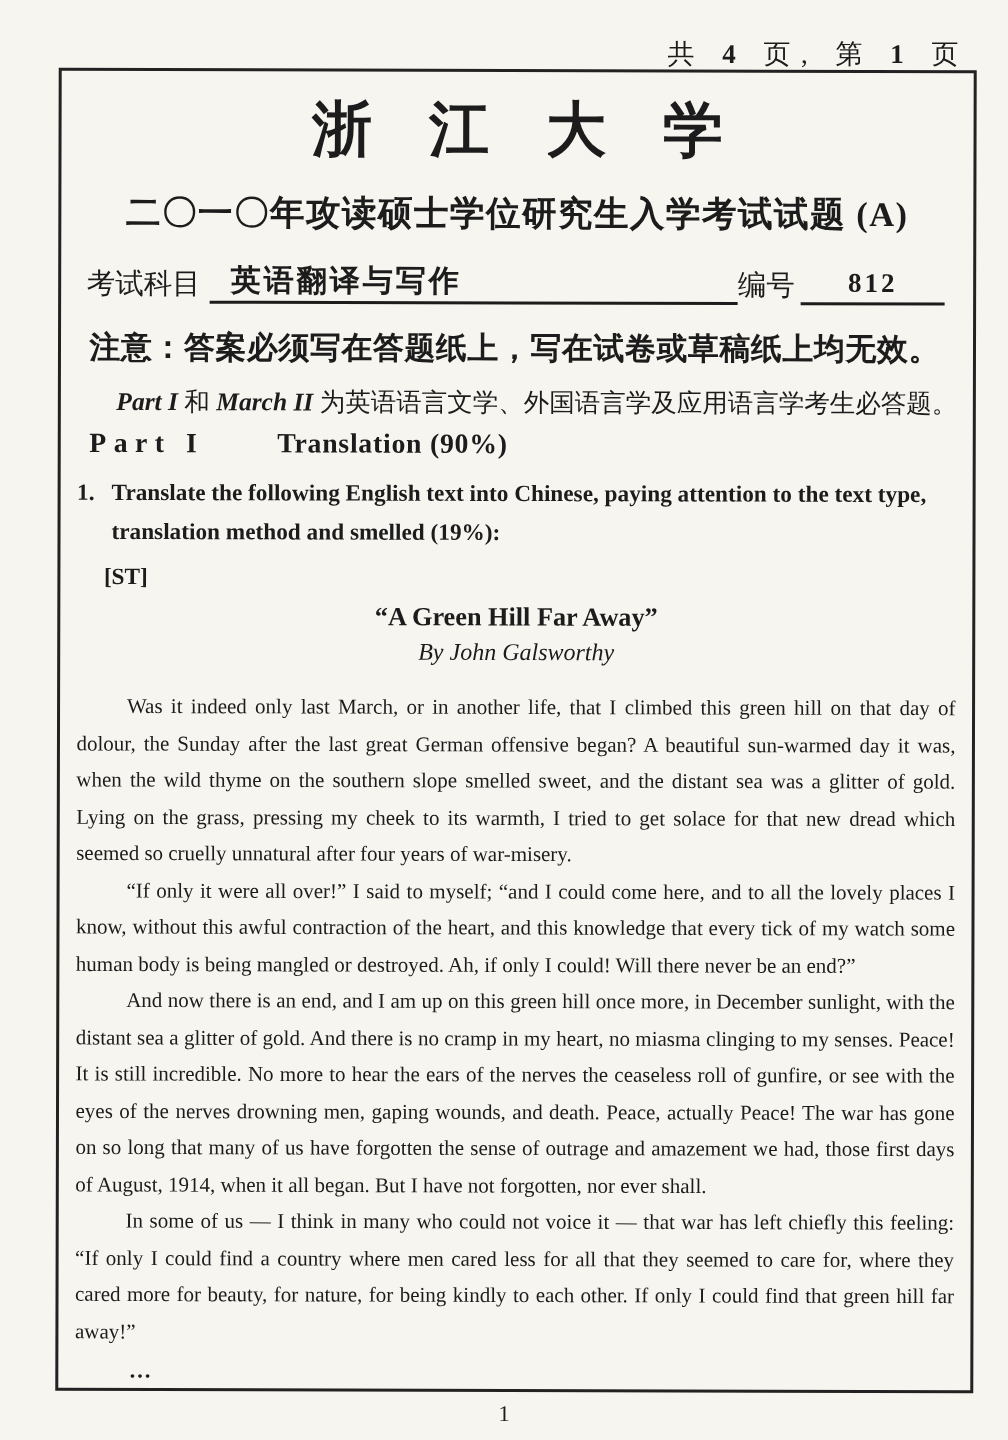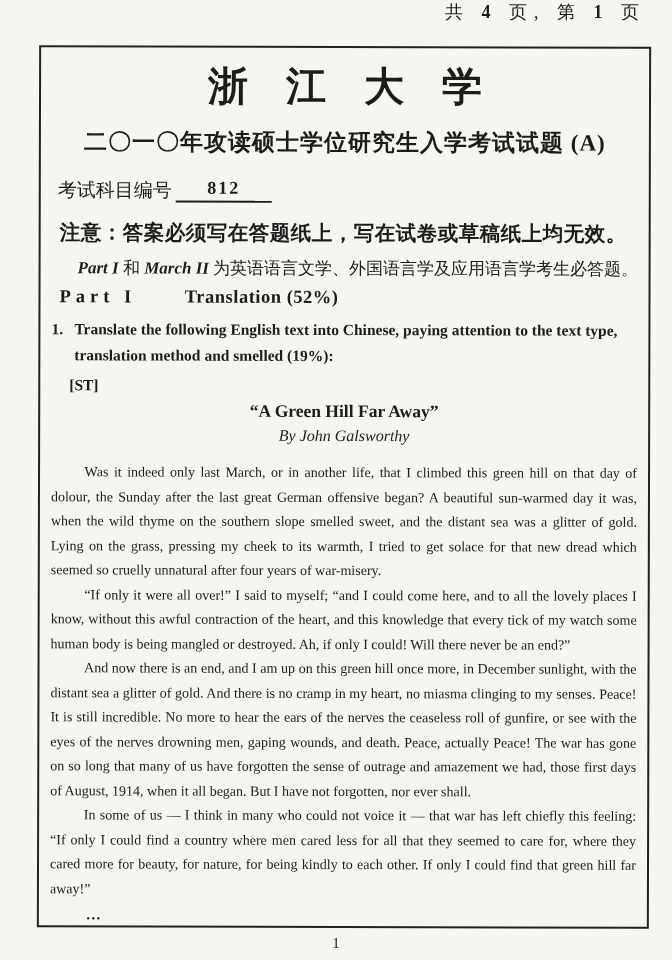--- a/index.html
+++ b/index.html
@@ -10,21 +10,21 @@
   html, body { margin: 0; padding: 0; }
   body {
     width: 672px; height: 960px;
     background: var(--paper);
     color: var(--ink);
     font-family: "Liberation Serif", "DejaVu Serif", serif;
     position: relative;
     overflow: hidden;
   }
   .page-header {
-    position: absolute; top: 0; right: 26px;
+    position: absolute; top: 24px; right: 26px;
     font-size: 18px; letter-spacing: 7px;
     white-space: nowrap;
   }
   .page-header .num { font-weight: 700; font-family: "Liberation Serif", serif; }
   .frame {
     position: absolute; left: 38px; top: 46px;
     width: 612px; height: 882px;
     border: 2px solid #222;
     padding: 12px 11px 0 11px;
     transform: rotate(0.15deg);
@@ -146,31 +146,32 @@
 <div class="page-header"><span>共</span> <span class="num">4</span> <span>页, 第</span> <span class="num">1</span> <span>页</span></div>
 
 <div class="frame">
 
   <h1 class="university">浙 江 大 学</h1>
 
   <div class="exam-title">二〇一〇年攻读硕士学位研究生入学考试试题 (A)</div>
 
   <div class="subject-row">
     <span class="subject-label">考试科目</span>
+    <span class="subject-value">英语翻译与写作</span>
     <span class="code-label">编号</span>
     <span class="code-value">812</span>
   </div>
 
   <div class="notice">注意：答案必须写在答题纸上，写在试卷或草稿纸上均无效。</div>
 
   <div class="part-note"><span class="pn-en">Part I</span><span> 和 </span><span class="pn-en">March II</span><span> 为英语语言文学、外国语言学及应用语言学考生必答题。</span></div>
 
   <div class="part-heading">
     <span class="ph-part">Part I</span>
-    <span class="ph-title">Translation (52%)</span>
+    <span class="ph-title">Translation (90%)</span>
   </div>
 
   <div class="q1">
     <span class="q1-num">1.</span>
     <div class="q1-body"><span>Translate the following English text into Chinese, paying attention to the </span><span class="u">text type</span><span>, </span><span class="u">translation method</span><span> and </span><span class="u">smelled</span><span> (19%):</span></div>
   </div>
 
   <div class="st-label">[ST]</div>
 
   <div class="passage-title">“A Green Hill Far Away”</div>

